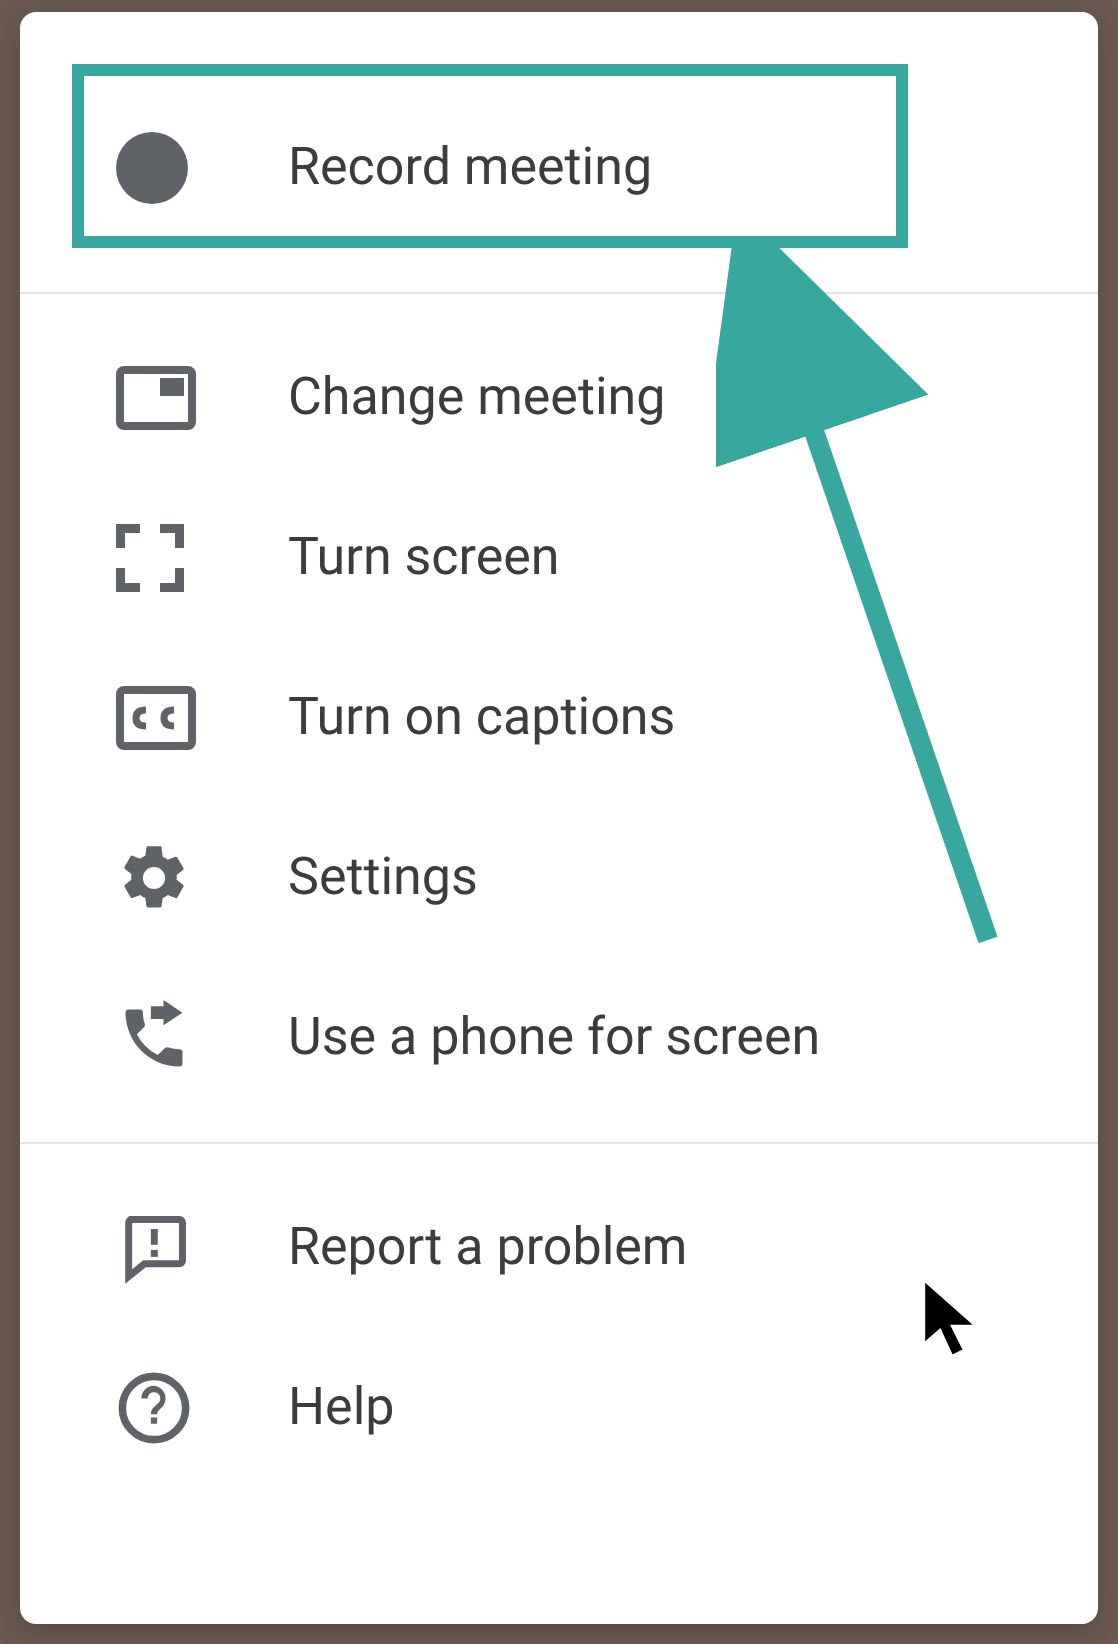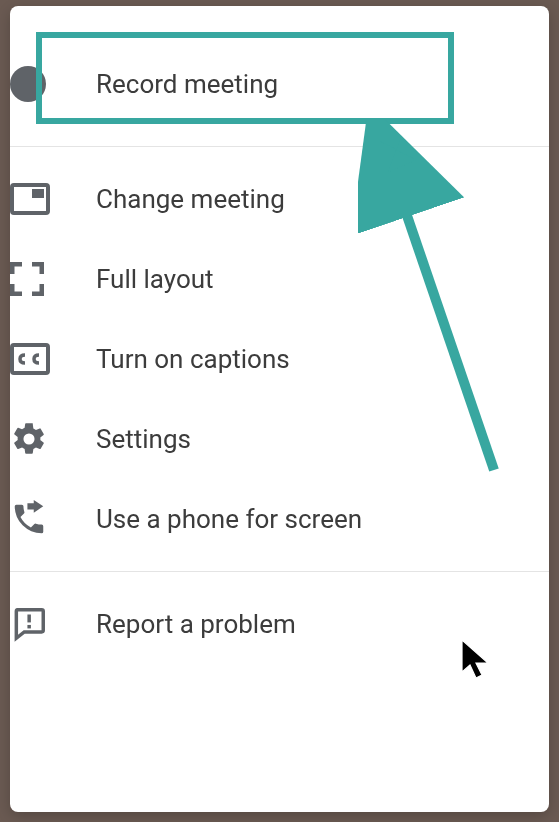--- a/index.html
+++ b/index.html
@@ -34,20 +34,21 @@
     }
     .section-divider {
       height: 0;
       border-top: 1px solid #e4e4e4;
       margin: 12px 0;
     }
     .menu-item {
       display: flex;
       align-items: center;
       height: 80px;
+      padding-left: 48px;
       cursor: pointer;
     }
     .menu-item.record { height: 100px; }
     .icon-slot {
       width: 86px;
       display: flex;
       align-items: center;
       justify-content: flex-start;
     }
     .icon-slot svg, .icon-slot .circle {
@@ -99,21 +100,21 @@
     </span>
     <span class="label">Change meeting</span>
   </div>
 
   <div class="menu-item">
     <span class="icon-slot">
       <svg width="34" height="34" viewBox="0 0 34 34">
         <path d="M2 12 V2 H12 M22 2 H32 V12 M32 22 V32 H22 M12 32 H2 V22" fill="none" stroke="#5f6368" stroke-width="5"></path>
       </svg>
     </span>
-    <span class="label">Full layout</span>
+    <span class="label">Turn screen</span>
   </div>
 
   <div class="menu-item">
     <span class="icon-slot">
       <svg width="40" height="32" viewBox="0 0 40 32">
         <rect x="2" y="2" width="36" height="28" rx="2" fill="none" stroke="#5f6368" stroke-width="4"></rect>
         <path d="M15 12 Q10 12 10 16 Q10 20 15 20" fill="none" stroke="#5f6368" stroke-width="3.5"></path>
         <path d="M29 12 Q24 12 24 16 Q24 20 29 20" fill="none" stroke="#5f6368" stroke-width="3.5"></path>
       </svg>
     </span>
@@ -145,20 +146,29 @@
     <span class="icon-slot">
       <svg width="38" height="38" viewBox="0 0 24 24">
         <path fill="none" stroke="#5f6368" stroke-width="2.2" d="M4 3 h16 a1 1 0 0 1 1 1 v12 a1 1 0 0 1 -1 1 H9 l-5 4 V4 a1 1 0 0 1 1 -1 z"></path>
         <rect x="11" y="6" width="2.2" height="5" fill="#5f6368"></rect>
         <rect x="11" y="12.6" width="2.2" height="2.2" fill="#5f6368"></rect>
       </svg>
     </span>
     <span class="label">Report a problem</span>
   </div>
 
+  <div class="menu-item">
+    <span class="icon-slot">
+      <svg width="38" height="38" viewBox="0 0 24 24">
+        <circle cx="12" cy="12" r="10" fill="none" stroke="#5f6368" stroke-width="2.4"></circle>
+        <path fill="#5f6368" d="M11 17h2v-2h-2v2zm1-12a4 4 0 0 0-4 4h2a2 2 0 1 1 3.2 1.6C12 11.8 11 12.3 11 14h2c0-1.1 1-1.6 2-2.8A4 4 0 0 0 12 5z"></path>
+      </svg>
+    </span>
+    <span class="label">Help</span>
+  </div>
 
 </div>
 
 <div class="highlight-box"></div>
 
 <svg class="arrow-annot" width="160" height="380">
   <defs>
     <marker id="arrhead" markerWidth="12" markerHeight="12" refX="6" refY="6" orient="auto">
       <path d="M0 0 L12 6 L0 12 Z" fill="#38a7a0"></path>
     </marker>

